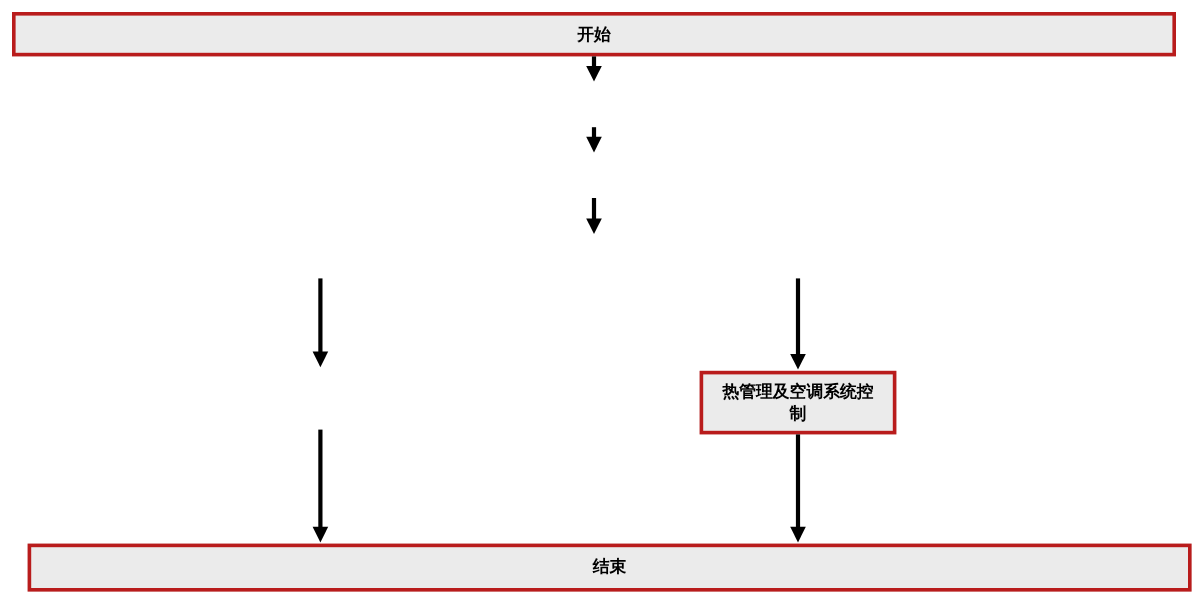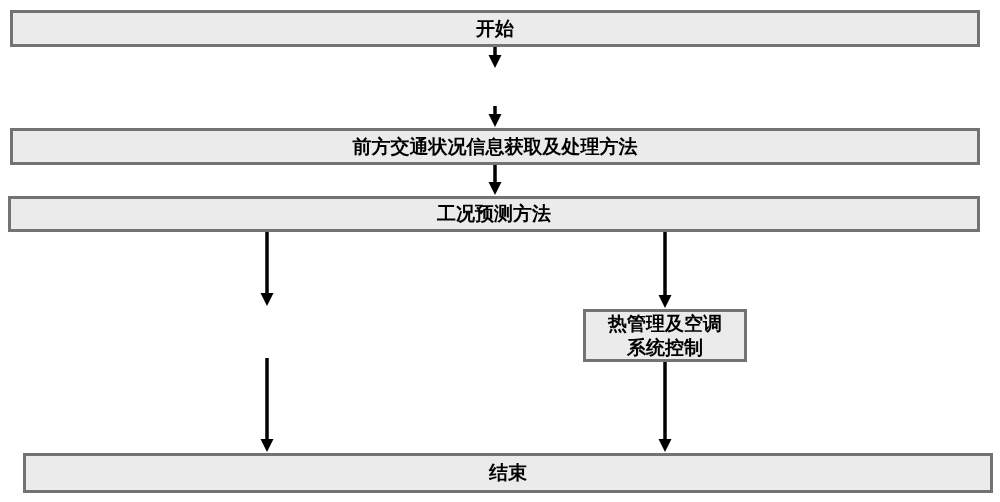--- a/index.html
+++ b/index.html
@@ -12,27 +12,27 @@
     width: 1000px;
     height: 502px;
     background: #ffffff;
     font-family: "Liberation Sans", "DejaVu Sans", sans-serif;
     overflow: hidden;
   }
   .node {
     position: absolute;
     box-sizing: border-box;
     background: #ebebeb;
-    border: 3px solid #737373;
+    border: 3px solid #b91c1c;
     display: flex;
     align-items: center;
     justify-content: center;
     text-align: center;
     font-weight: bold;
-    font-size: 19px;
+    font-size: 14px;
     color: #000000;
     line-height: 1.25;
   }
   #node-start      { left: 10px;  top: 10px;  width: 970px; height: 37px; }
   #node-history    { left: 10px;  top: 69px;  width: 970px; height: 37px; }
   #node-traffic    { left: 10px;  top: 128px; width: 970px; height: 37px; }
   #node-prediction { left: 8px;   top: 196px; width: 972px; height: 36px; }
   #node-power      { left: 165px; top: 307px; width: 208px; height: 51px; }
   #node-thermal    { left: 583px; top: 309px; width: 164px; height: 53px; padding: 0 16px; }
   #node-end        { left: 23px;  top: 453px; width: 970px; height: 40px; }
@@ -50,27 +50,21 @@
 </head>
 <body>
 
 <div id="canvas">
 
   <div class="node" id="node-start">
     <span>开始</span>
   </div>
 
 
-  <div class="node" id="node-traffic">
-    <span>前方交通状况信息获取及处理方法</span>
-  </div>
 
-  <div class="node" id="node-prediction">
-    <span>工况预测方法</span>
-  </div>
 
 
   <div class="node" id="node-thermal">
     <span>热管理及空调系统控制</span>
   </div>
 
   <div class="node" id="node-end">
     <span>结束</span>
   </div>
 

